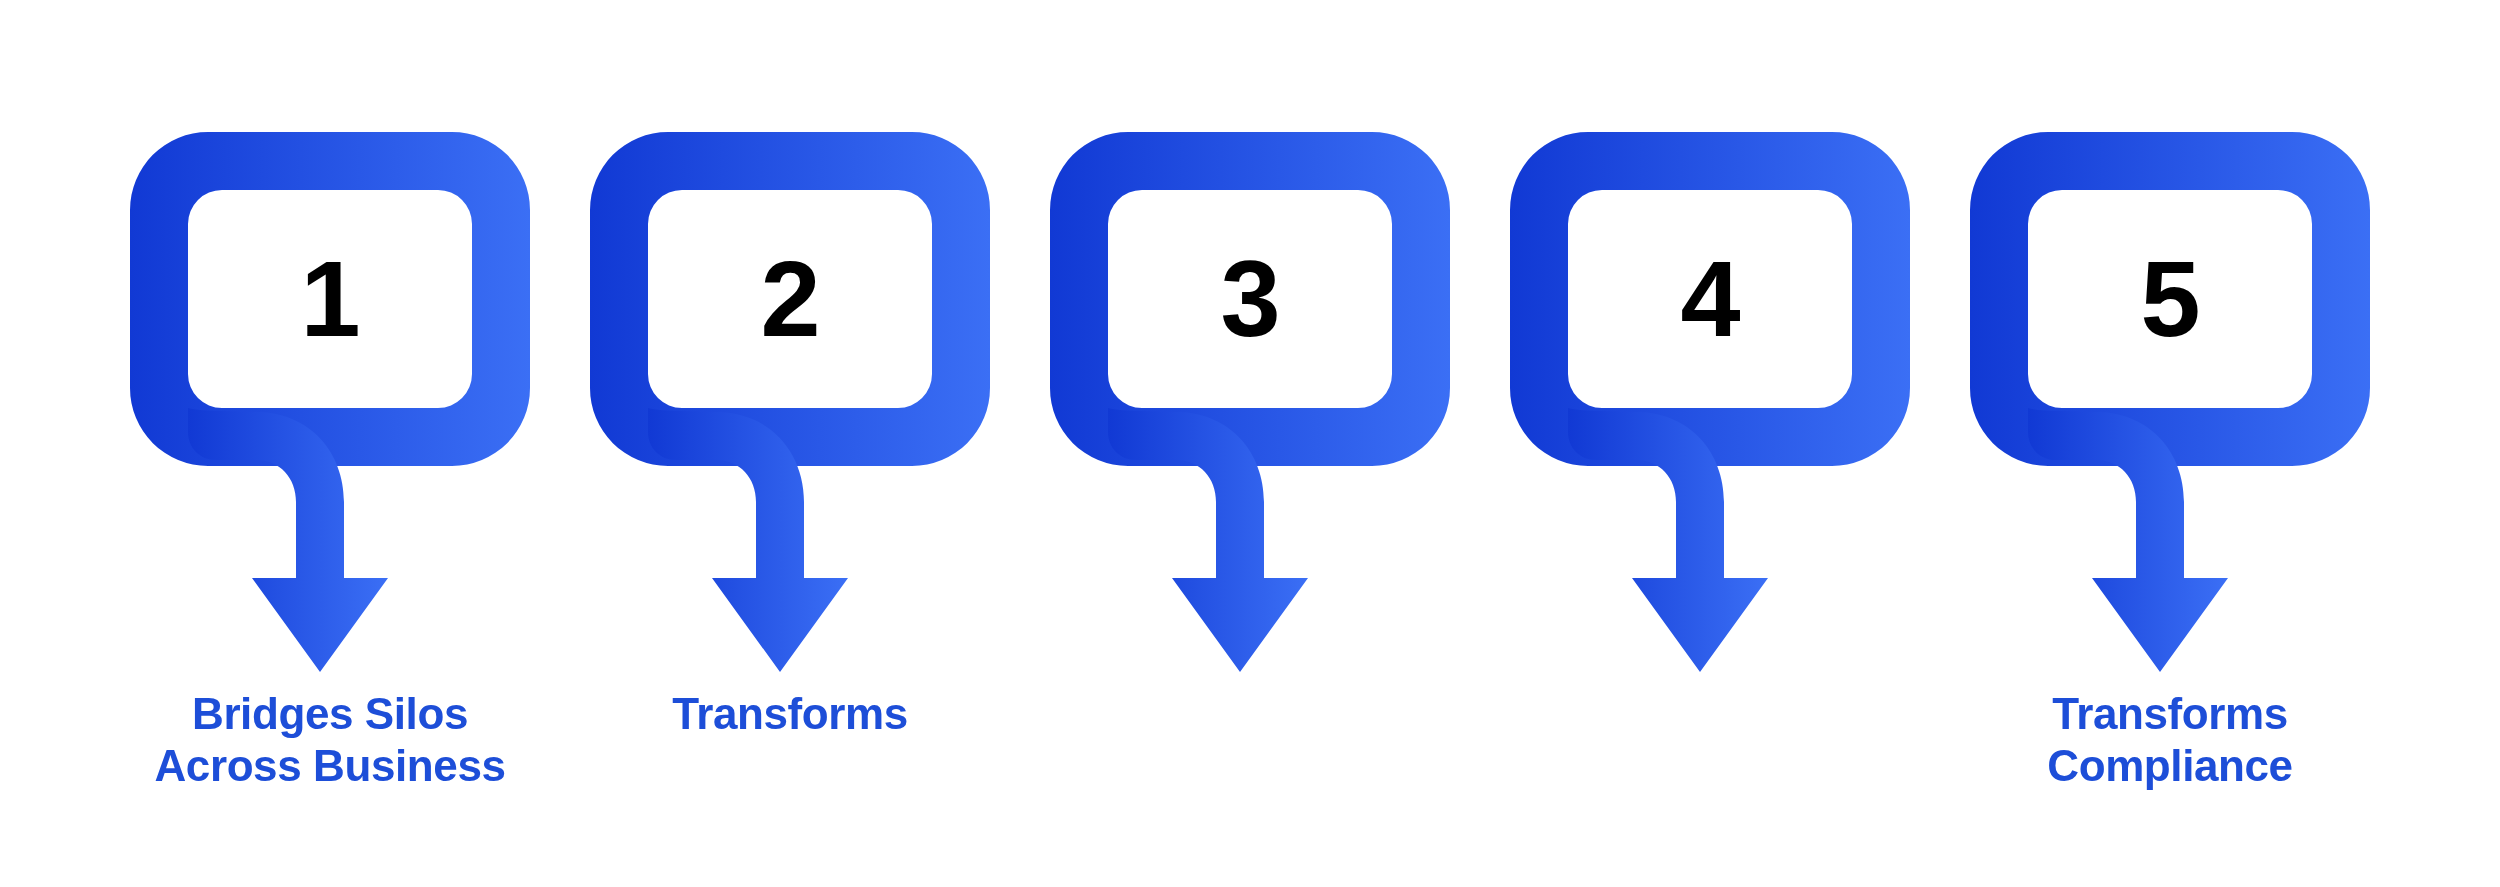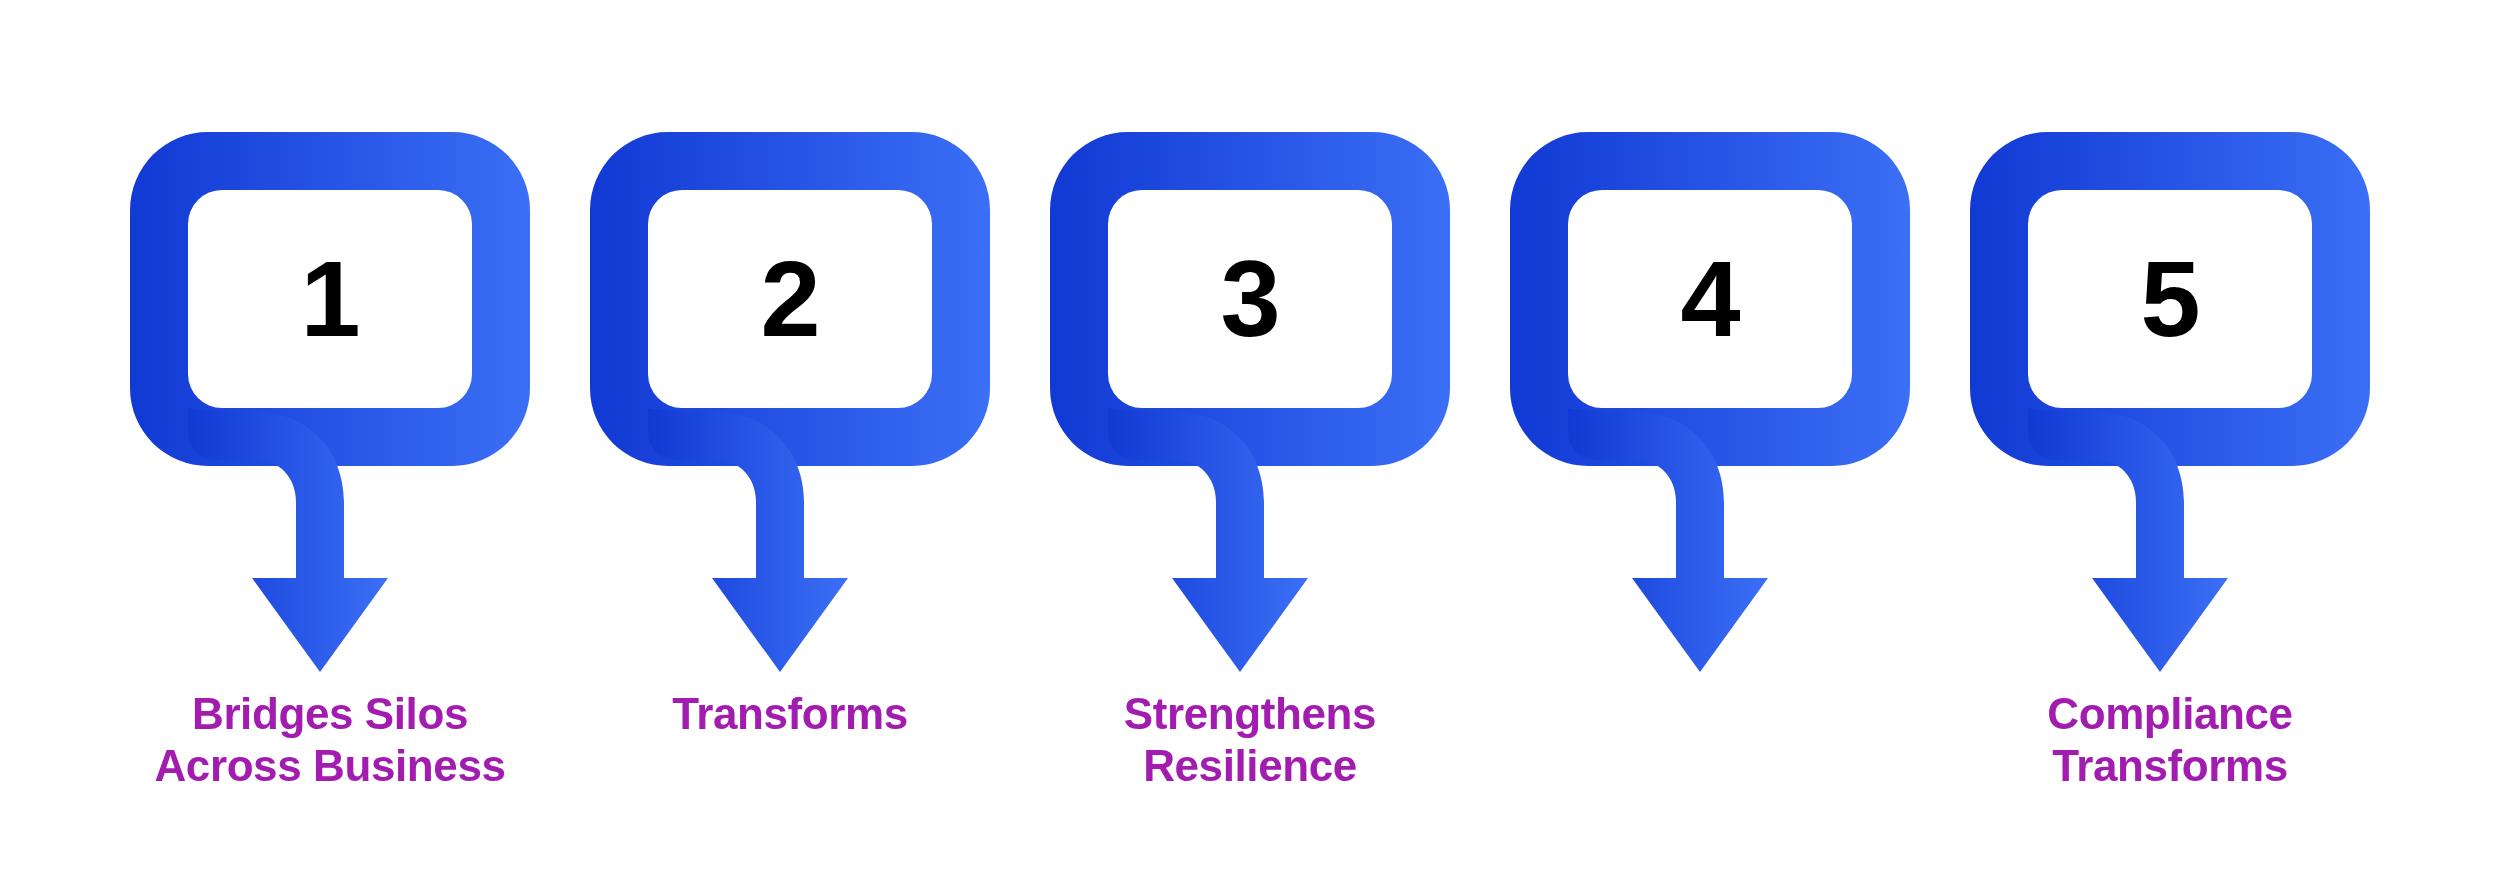--- a/index.html
+++ b/index.html
@@ -84,21 +84,21 @@
   .step-label {
     position: absolute;
     left: 50%;
     top: 688px;
     transform: translateX(-50%);
     width: 440px;
     text-align: center;
     font-family: "Liberation Sans", sans-serif;
     font-size: 44px;
     font-weight: 700;
-    color: #a21caf;
+    color: #1d4ed8;
     line-height: 1.18;
     letter-spacing: -0.4px;
   }
 
   .step-label .line {
     display: block;
     white-space: nowrap;
   }
 </style>
 </head>
@@ -258,24 +258,20 @@
               L 258,446
               L 214,446
               L 214,370
               C 214,320 180,282 130,280
               L 92,279
               C 76,279 66,278 58,276 Z"></path>
           </g>
         </svg>
       </div>
       <div class="step-number">3</div>
-      <div class="step-label">
-        <span class="line">Strengthens</span>
-        <span class="line">Resilience</span>
-      </div>
     </div>
 
     <div class="step">
       <div class="step-svg-wrap">
         <svg class="step-svg" viewBox="0 0 400 540" xmlns="http://www.w3.org/2000/svg" aria-hidden="true">
           <defs>
             <linearGradient id="g4" x1="0" y1="0" x2="1" y2="0">
               <stop offset="0%" stop-color="#1139D4"></stop>
               <stop offset="100%" stop-color="#3B6FF5"></stop>
             </linearGradient>
@@ -365,19 +361,19 @@
               L 214,446
               L 214,370
               C 214,320 180,282 130,280
               L 92,279
               C 76,279 66,278 58,276 Z"></path>
           </g>
         </svg>
       </div>
       <div class="step-number">5</div>
       <div class="step-label">
+        <span class="line">Transforms</span>
         <span class="line">Compliance</span>
-        <span class="line">Transforms</span>
       </div>
     </div>
 
   </div>
 </div>
 
 </body></html>

